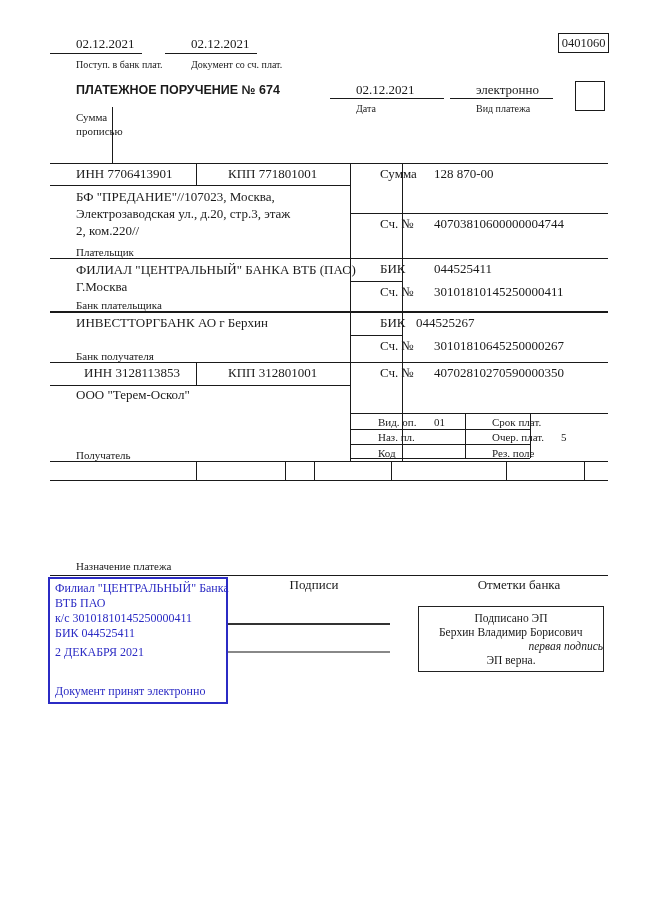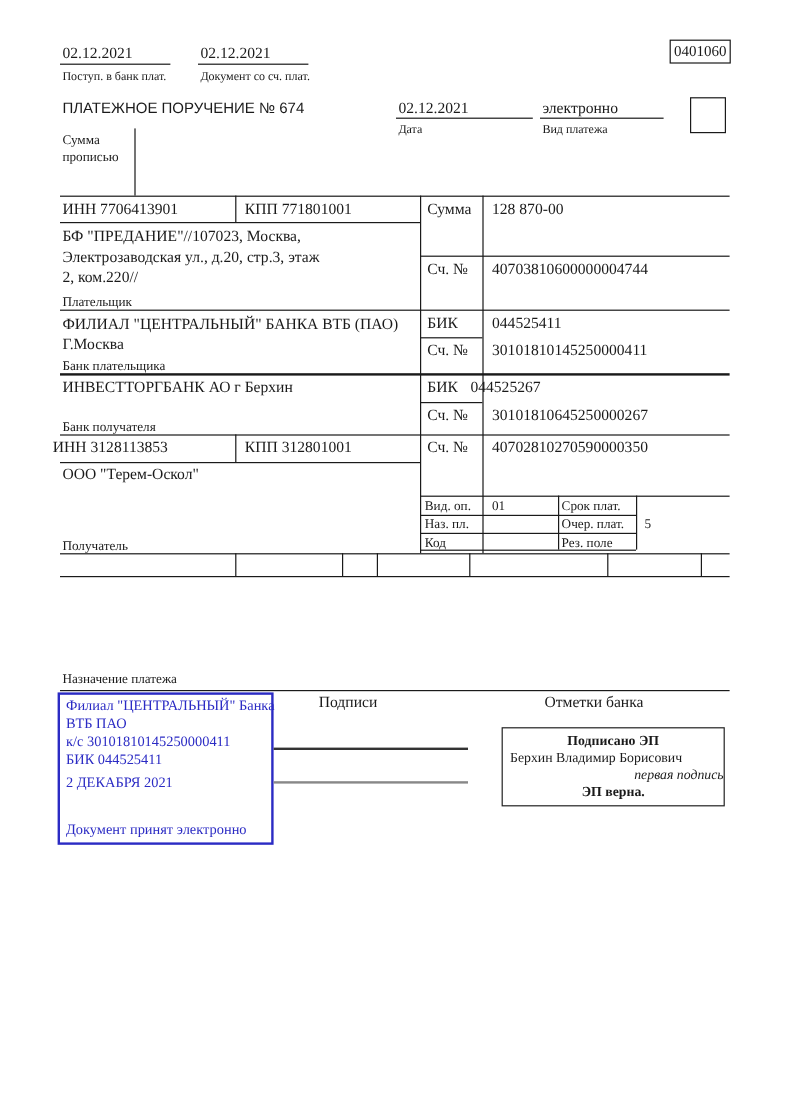--- a/index.html
+++ b/index.html
@@ -1,32 +1,32 @@
 <!DOCTYPE html>
 <html><head>
 <meta charset="utf-8">
 <style>
   html,body{margin:0;padding:0;background:#fff;}
   .page{position:relative;width:659px;height:911px;background:#ffffff;overflow:hidden;
         font-family:"Liberation Serif", serif;color:#1a1a1a;}
-  .t{position:absolute;white-space:pre;font-size:13px;line-height:15px;}
+  .t{position:absolute;white-space:pre;font-size:13px;line-height:15px;margin-left:24px;}
   .lbl{font-size:10px;}
   .sec{font-size:11px;}
   .small{font-size:11px;}
   .hl{position:absolute;height:1px;background:#1a1a1a;}
   .vl{position:absolute;width:1px;background:#1a1a1a;}
   .box{position:absolute;border:1px solid #1a1a1a;box-sizing:border-box;}
-  .title{font-family:"Liberation Sans", sans-serif;font-weight:normal;font-size:12.5px;}
+  .title{font-family:"Liberation Sans", sans-serif;font-weight:bold;font-size:12.5px;}
   .blue{color:#2b2bc4;}
   .stamp{position:absolute;left:48px;top:577px;width:180px;height:127px;
          border:2px solid #2b2bc4;box-sizing:border-box;font-size:12px;}
   .epbox{position:absolute;left:418px;top:606px;width:186px;height:66px;
          border:1.5px solid #222;box-sizing:border-box;font-size:11.5px;line-height:14px;}
   .center{text-align:center;}
-  .b{font-weight:bold;}
+  .b{font-weight:normal;}
   .i{font-style:italic;text-align:right;}
   .sig{position:absolute;height:2px;}
 </style>
 </head>
 <body>
 
 <div class="page">
 
   <div class="t" style="left:52px;top:36px">02.12.2021</div>
   <div class="hl" style="left:50px;top:53px;width:92px"></div>
@@ -104,21 +104,21 @@
   <div class="t" style="left:410px;top:284px">30101810145250000411</div>
   <div class="t sec" style="left:52px;top:298px">Банк плательщика</div>
 
   <div class="t" style="left:52px;top:315px">ИНВЕСТТОРГБАНК АО г Берхин</div>
   <div class="t" style="left:356px;top:315px">БИК</div>
   <div class="t" style="left:392px;top:315px">044525267</div>
   <div class="t" style="left:356px;top:338px">Сч. №</div>
   <div class="t" style="left:410px;top:338px">30101810645250000267</div>
   <div class="t sec" style="left:52px;top:349px">Банк получателя</div>
 
-  <div class="t" style="left:44px;top:365px">ИНН 3128113853</div>
+  <div class="t" style="left:60px;top:365px">ИНН 3128113853</div>
   <div class="t" style="left:204px;top:365px">КПП 312801001</div>
   <div class="t" style="left:356px;top:365px">Сч. №</div>
   <div class="t" style="left:410px;top:365px">40702810270590000350</div>
   <div class="t" style="left:52px;top:387px">ООО "Терем-Оскол"</div>
 
   <div class="t small" style="left:354px;top:415px">Вид. оп.</div>
   <div class="t small" style="left:410px;top:415px">01</div>
   <div class="t small" style="left:468px;top:415px">Срок плат.</div>
   <div class="t small" style="left:537px;top:415px"></div>
   <div class="t small" style="left:354px;top:430px">Наз. пл.</div>
@@ -142,18 +142,18 @@
   </div>
 
   <div class="t" style="left:230px;top:577px;width:120px;text-align:center;white-space:normal">Подписи</div>
   <div class="sig" style="left:228px;top:623px;width:162px;background:#333"></div>
   <div class="sig" style="left:228px;top:651px;width:162px;background:#888"></div>
 
   <div class="t" style="left:405px;top:577px;width:180px;text-align:center;white-space:normal">Отметки банка</div>
 
   <div class="epbox">
     <div class="center b" style="margin-top:4px">Подписано ЭП</div>
-    <div style="margin-left:6px">Берхин Владимир Борисович</div>
+    <div style="margin-left:20px">Берхин Владимир Борисович</div>
     <div class="i" style="margin-left:8px">первая подпись</div>
     <div class="center b">ЭП верна.</div>
   </div>
 
 </div>
 
 </body></html>

